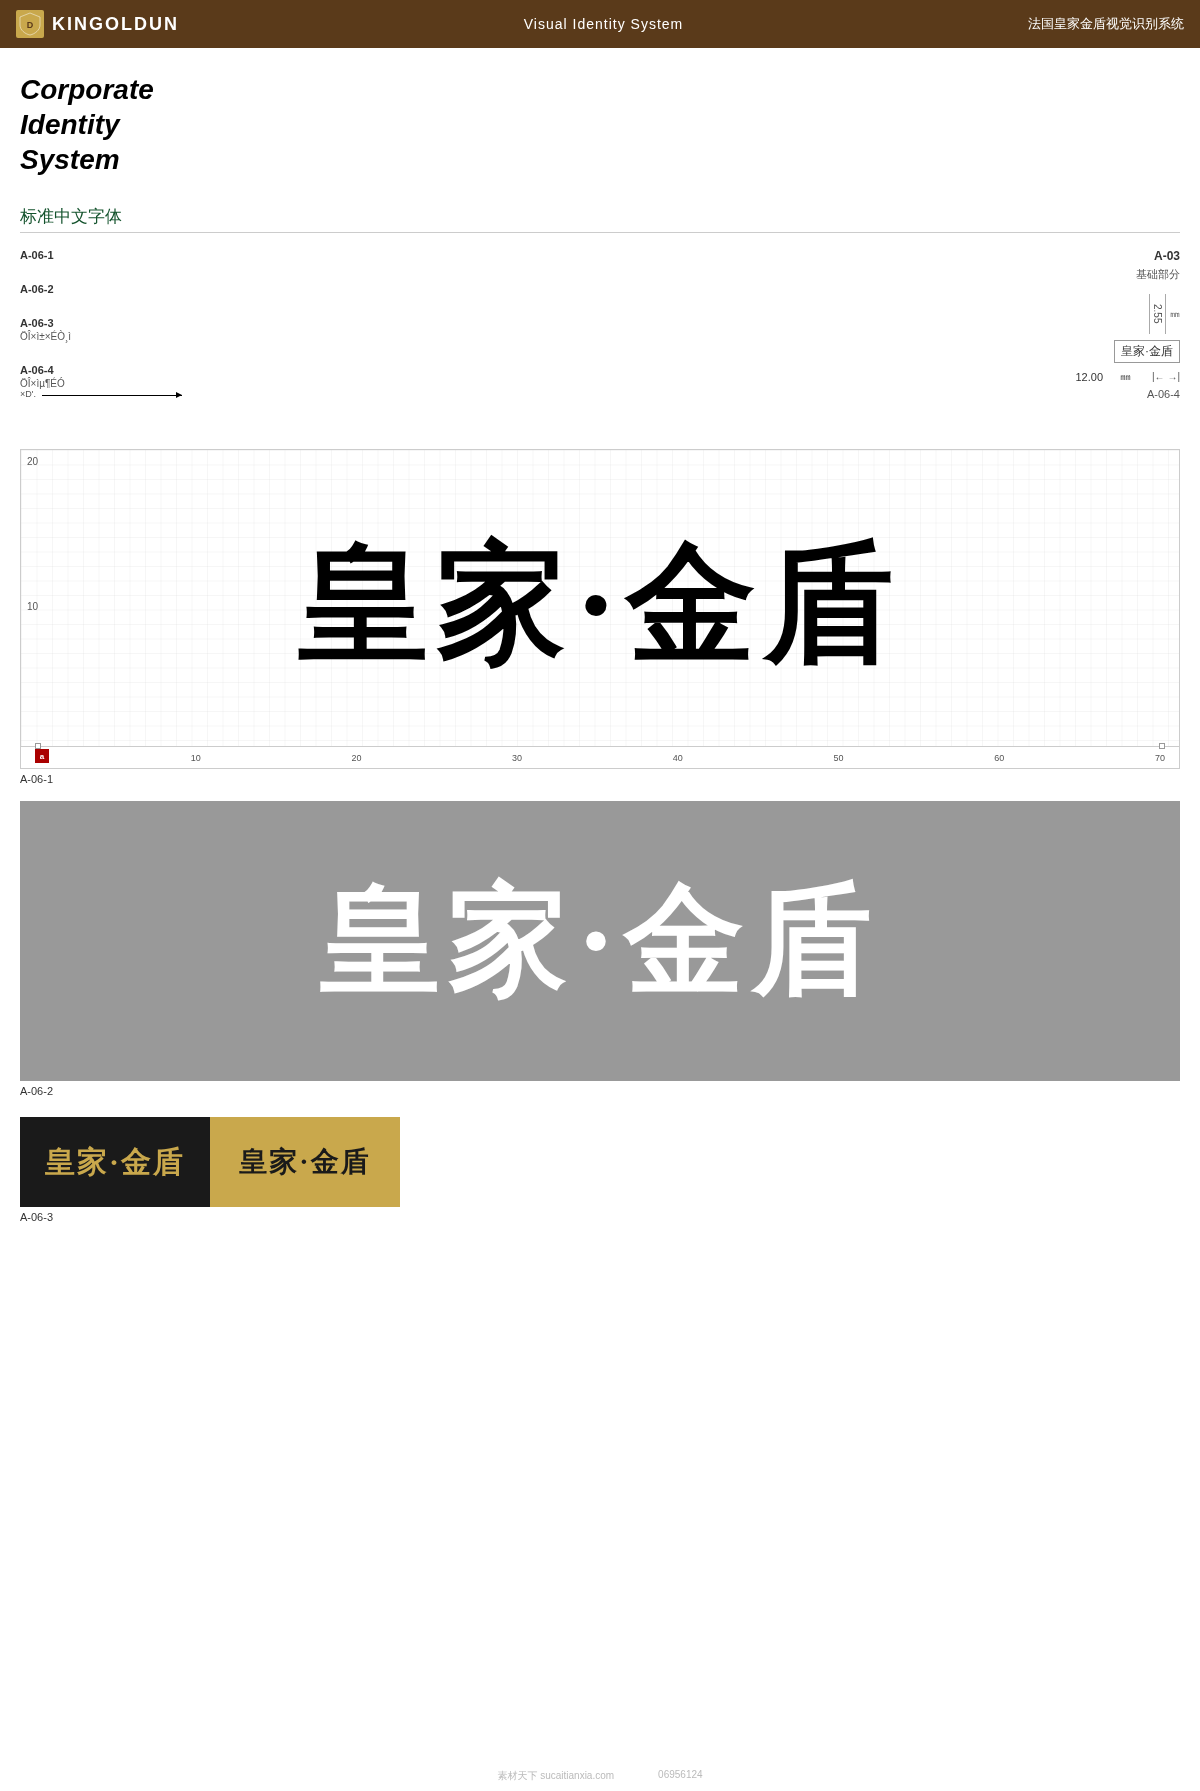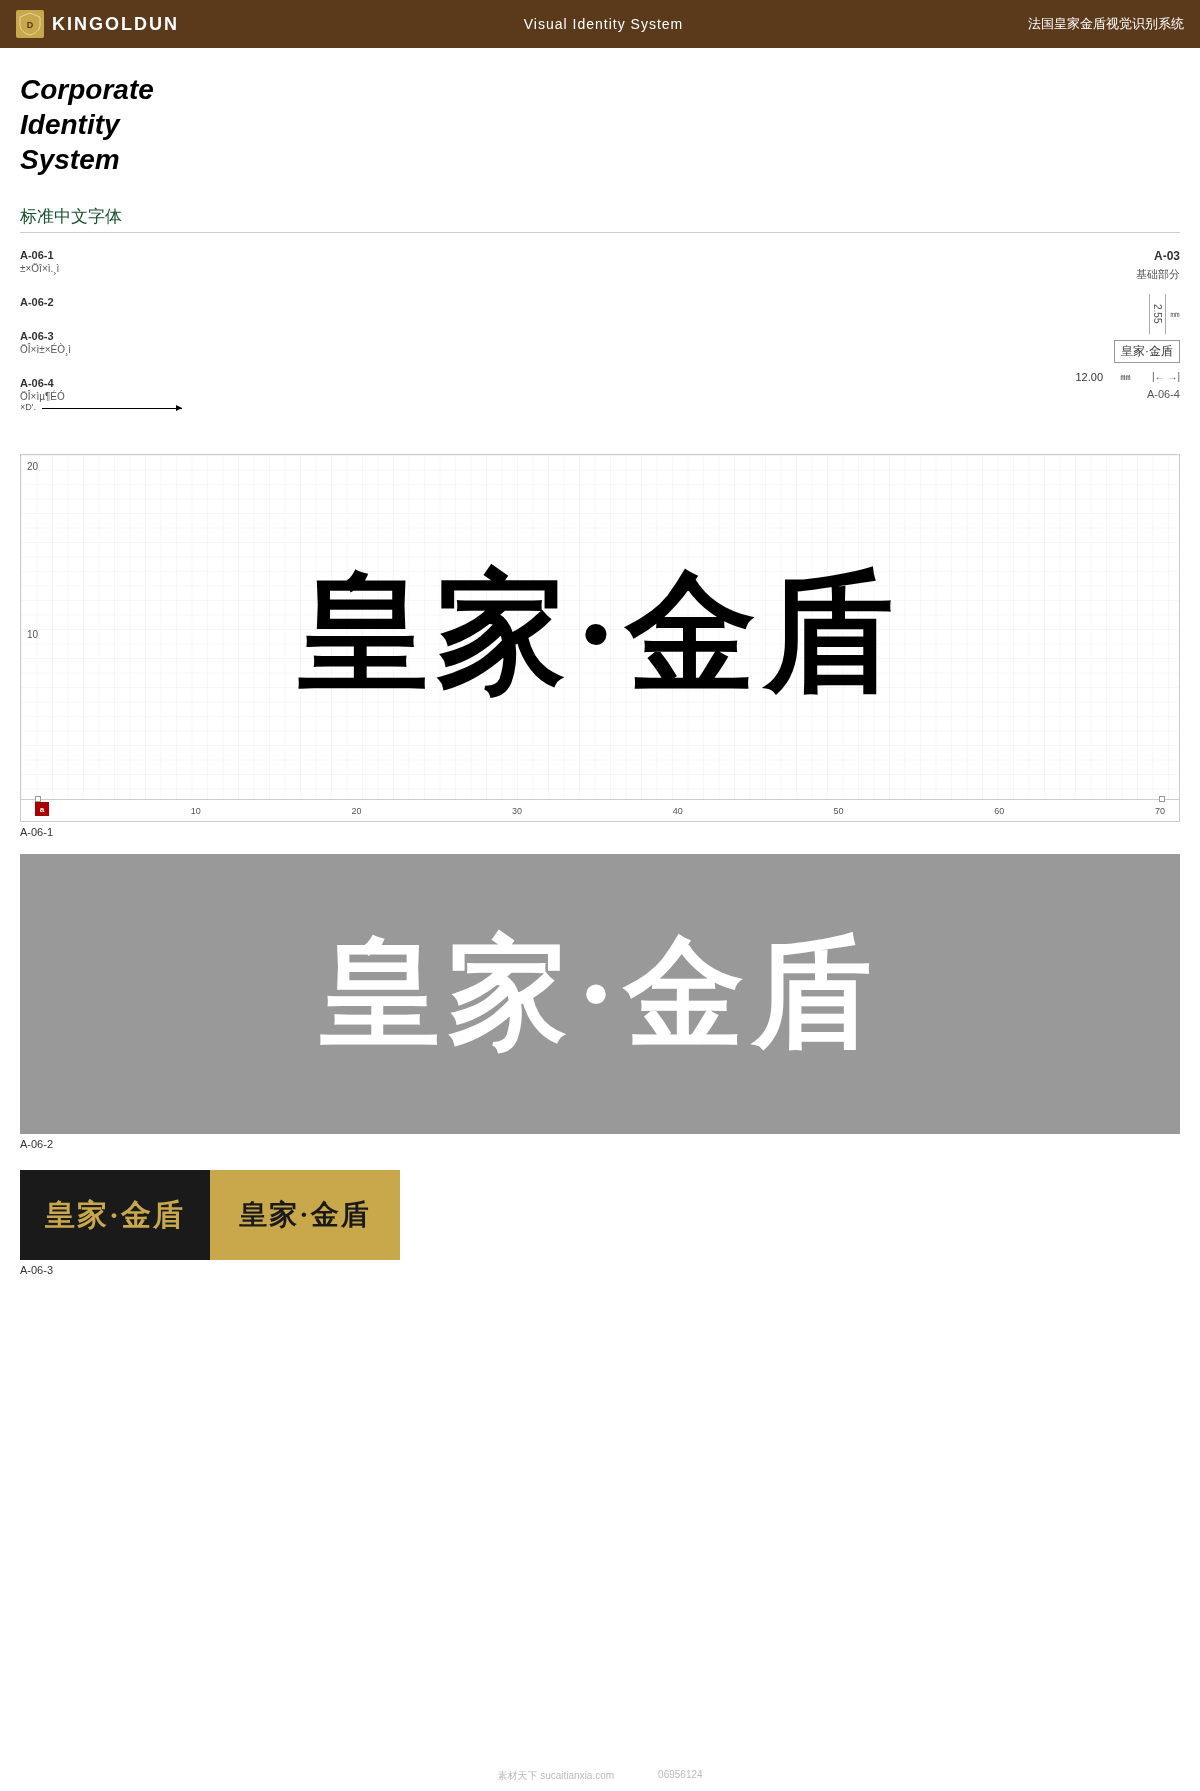--- a/index.html
+++ b/index.html
@@ -172,21 +172,21 @@
       margin-top: 4px;
     }
 
     
     .grid-section {
       margin-top: 20px;
       border: 1px solid #ccc;
       position: relative;
       background: #fff;
       width: 100%;
-      height: 368px;
+      height: 320px;
     }
     .grid-chinese-text {
       position: absolute;
       left: 50%;
       top: 50%;
       transform: translate(-50%, -52%);
       font-size: 130px;
       font-weight: 900;
       color: #000;
       white-space: nowrap;
@@ -299,21 +299,20 @@
     <span>System</span>
   </div>
 
   <div class="section-label">标准中文字体</div>
 
   <div class="spec-area">
     <div class="spec-left">
 
       <div class="spec-row">
         <div class="spec-row-code">A-06-1</div>
-        <div class="spec-row-text">±×Öî×ì.¸ì</div>
       </div>
 
       <div class="spec-row">
         <div class="spec-row-code">A-06-2</div>
       </div>
 
       <div class="spec-row">
         <div class="spec-row-code">A-06-3</div>
         <div class="spec-row-text">ÖÎ×ì±×ÉÒ¸ì</div>
       </div>

